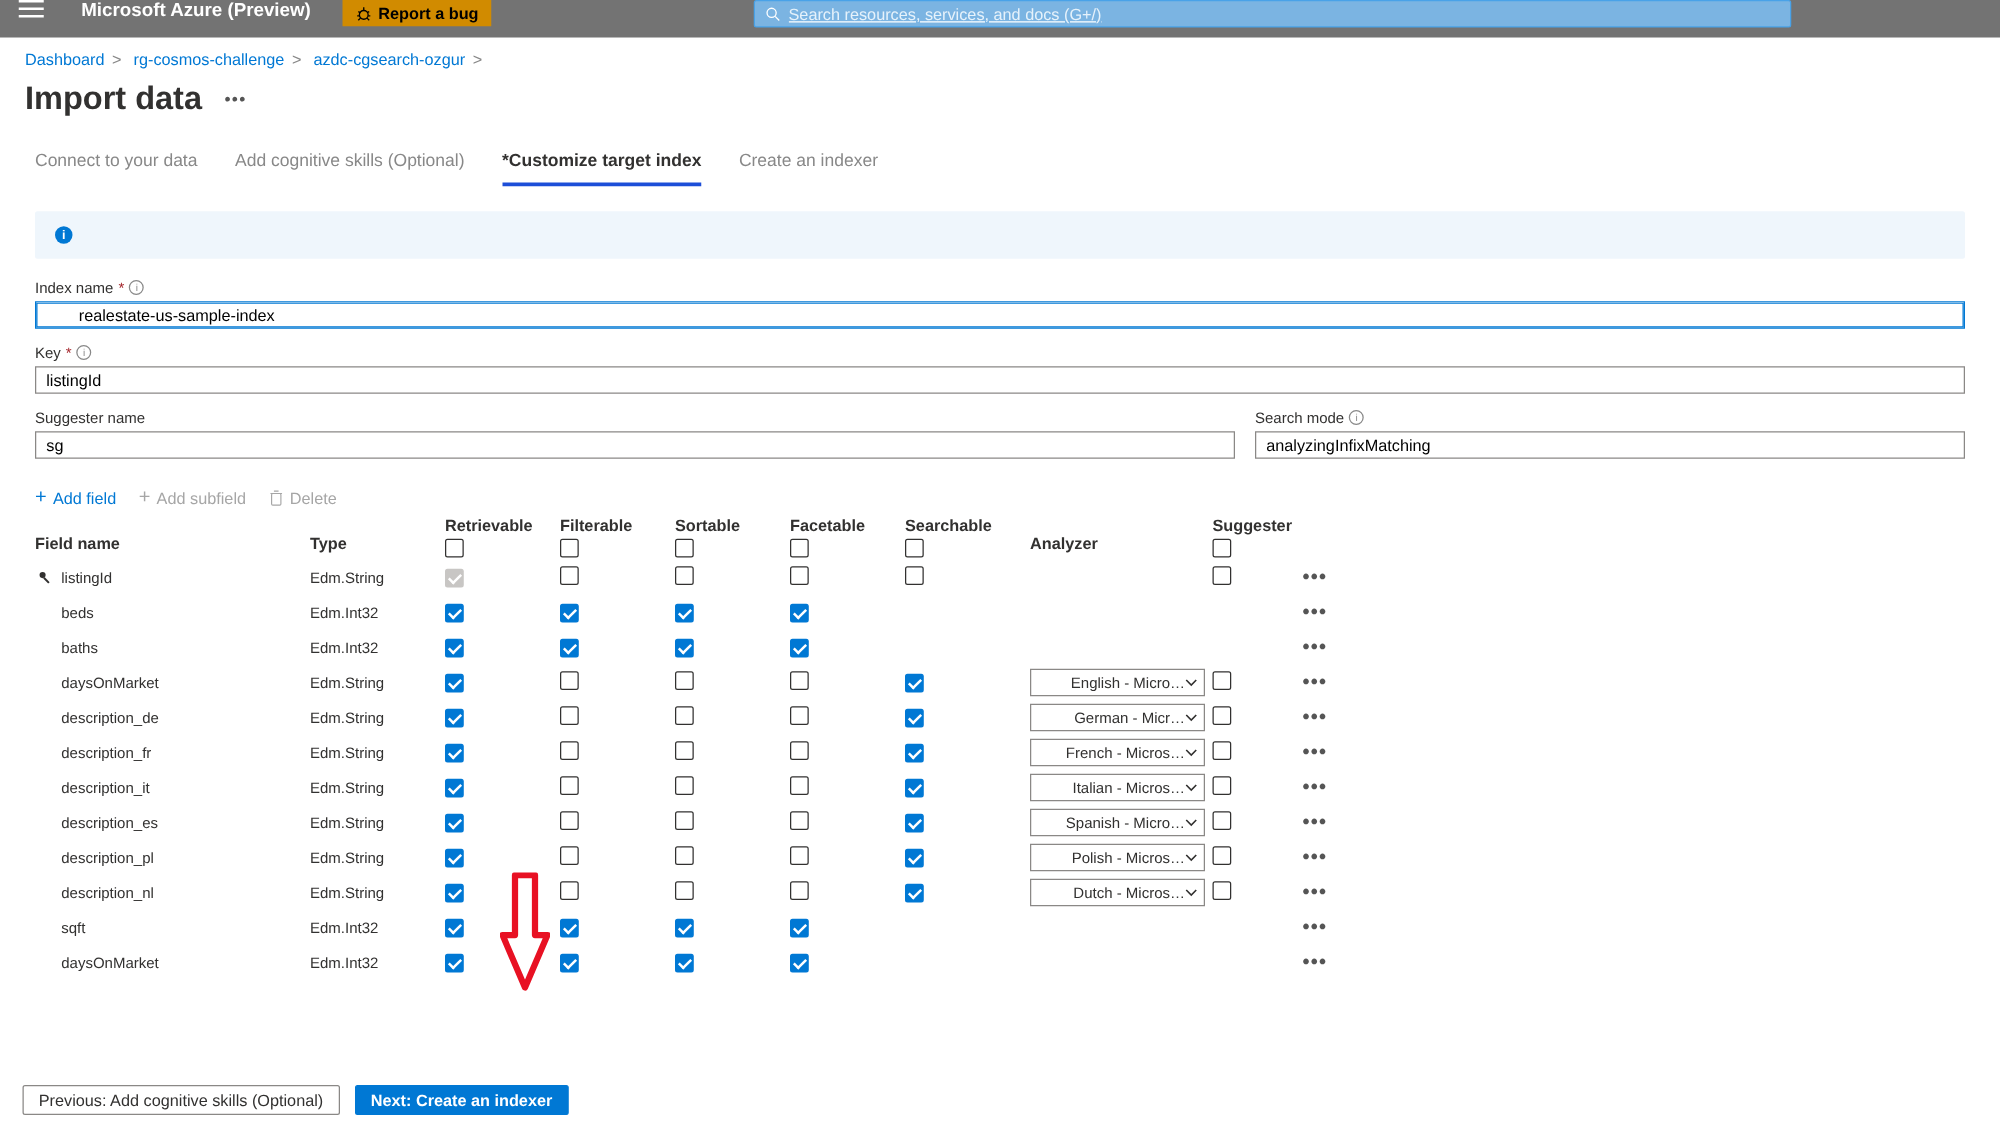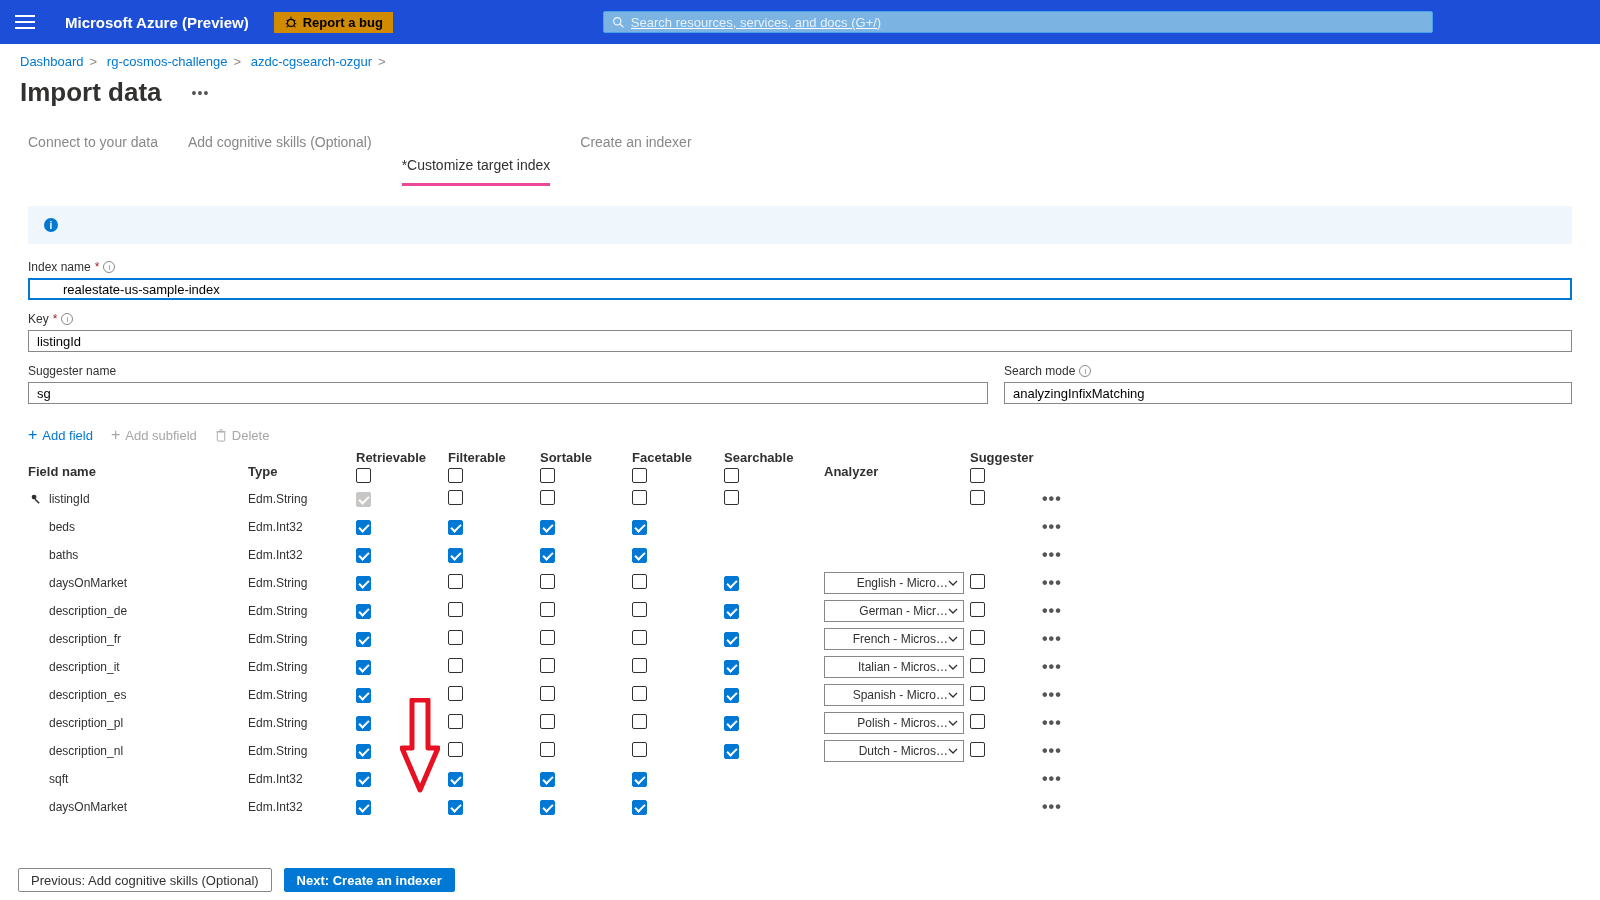--- a/index.html
+++ b/index.html
@@ -1,35 +1,35 @@
 <!DOCTYPE html>
 <html><head>
 <meta charset="utf-8">
 <style>
 * { box-sizing: border-box; margin: 0; padding: 0; font-family: "Segoe UI", Arial, sans-serif; }
 body { background: #fff; color: #323130; font-size: 13px; overflow-x: hidden; }
-.topbar { background: #1d4ed8; height: 44px; display: flex; align-items: center; padding: 0 10px; color: #fff; }
+.topbar { background: #737373; height: 30px; display: flex; align-items: flex-start; padding: 0 10px; color: #fff; }
 .hamburger { width: 20px; height: 14px; display: flex; flex-direction: column; justify-content: space-between; cursor: pointer; margin-right: 30px; margin-left:5px;}
 .hamburger span { background: #fff; height: 2px; width: 100%; }
 .brand { font-size: 15px; font-weight: 600; margin-right: 25px; }
 .bug-btn { background: #d18b00; color: #000; padding: 3px 10px; font-size: 13px; display: flex; align-items: center; gap: 5px; cursor: pointer; font-weight:600;}
 .bug-icon { width: 14px; height: 14px; }
 .search-wrap { margin-left: 210px; flex: 0 0 830px; }
 .search-box { width: 100%; height: 22px; background: #7bb4e2; border: 1px solid #49a2e8; border-radius: 2px; display: flex; align-items: center; padding: 0 8px; color: #fff; }
 .search-box input { background: transparent; border: none; outline: none; color: #fff; flex: 1; font-size: 13px; margin-left: 6px; text-decoration: underline; }
 .search-box input::placeholder { color: #e6f2fb; }
 .crumbs { padding: 10px 20px 0 20px; font-size: 13px; }
 .crumbs a { color: #0078d4; text-decoration: none; }
 .crumbs .sep { color: #888; margin: 0 6px; }
-.page-title-row { display: flex; align-items: center; padding: 8px 20px 20px 20px; gap: 30px; }
+.page-title-row { display: flex; align-items: center; padding: 8px 20px 20px 20px; gap: 18px; }
 .page-title { font-size: 26px; font-weight: 600; }
 .more-dots { color: #555; font-size: 14px; letter-spacing: 1px; }
 .tabs { display: flex; gap: 30px; padding: 0 28px; font-size: 14px; color: #888; border-bottom: 0; margin-bottom: 20px;}
 .tab { padding: 6px 0 10px 0; cursor: pointer; }
-.tab.active { color: #323130; font-weight: 400; border-bottom: 3px solid #ec4899; margin-top: 23px; }
+.tab.active { color: #323130; font-weight: 700; border-bottom: 3px solid #1d4ed8; }
 .tab .req { color: #323130; }
 .info-banner { margin: 0 28px 16px 28px; background: #eff6fc; border: 0; padding: 12px 16px; display: flex; align-items: center; border-radius: 2px; font-size: 12px; color: #323130;}
 .info-icon { width: 14px; height: 14px; background: #0078d4; border-radius: 50%; color: #fff; display: inline-flex; align-items: center; justify-content: center; font-size: 10px; font-weight: bold; margin-right: 10px; flex-shrink:0;}
 .form-area { padding: 0 28px; }
 .form-row { margin-bottom: 12px; }
 .form-label { font-size: 12px; margin-bottom: 4px; display: flex; align-items: center; gap: 4px; }
 .req-star { color: #a4262c; }
 .help-icon { width: 12px; height: 12px; border: 1px solid #888; border-radius: 50%; display: inline-flex; align-items: center; justify-content: center; font-size: 8px; color: #888; }
 .text-input { width: 100%; border: 1px solid #8a8886; padding: 4px 8px; font-size: 13px; height: 22px; }
 .text-input.focused { border: 1px solid #0078d4; box-shadow: 0 0 0 1px #0078d4 inset; padding-left: 34px; }

